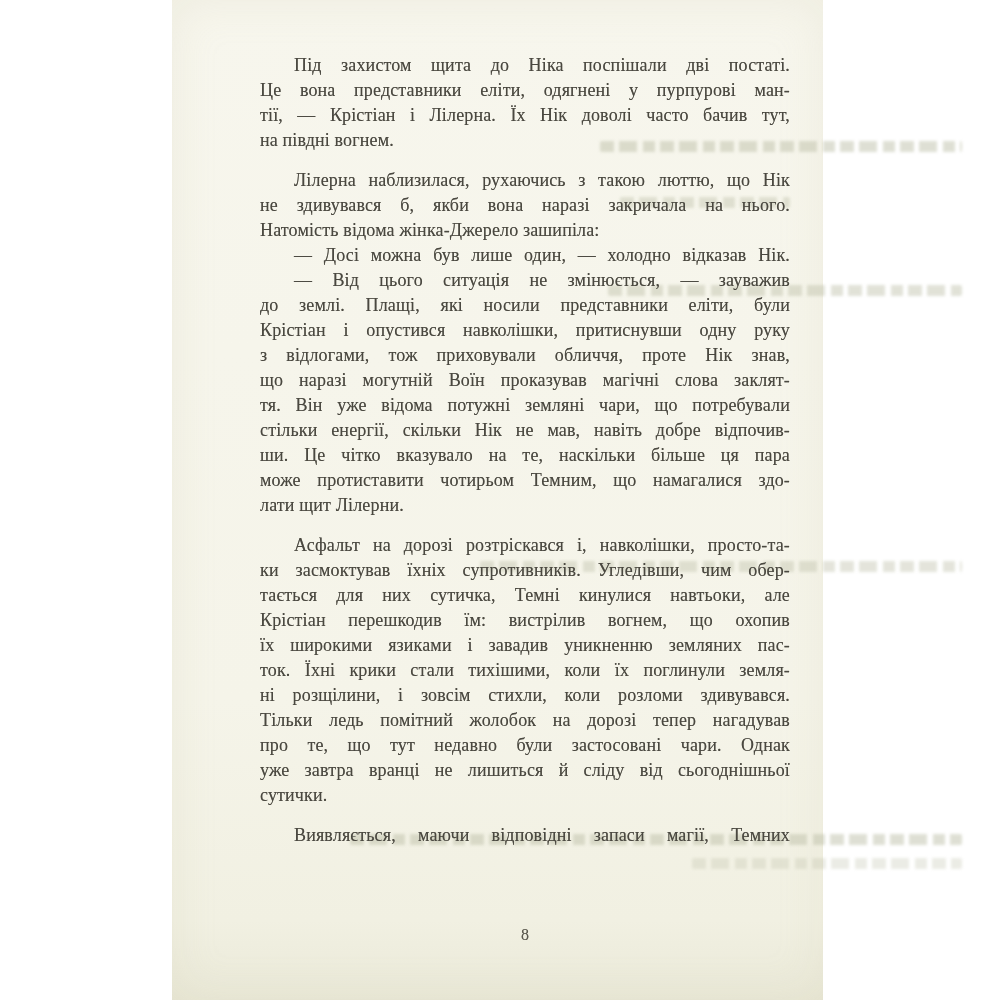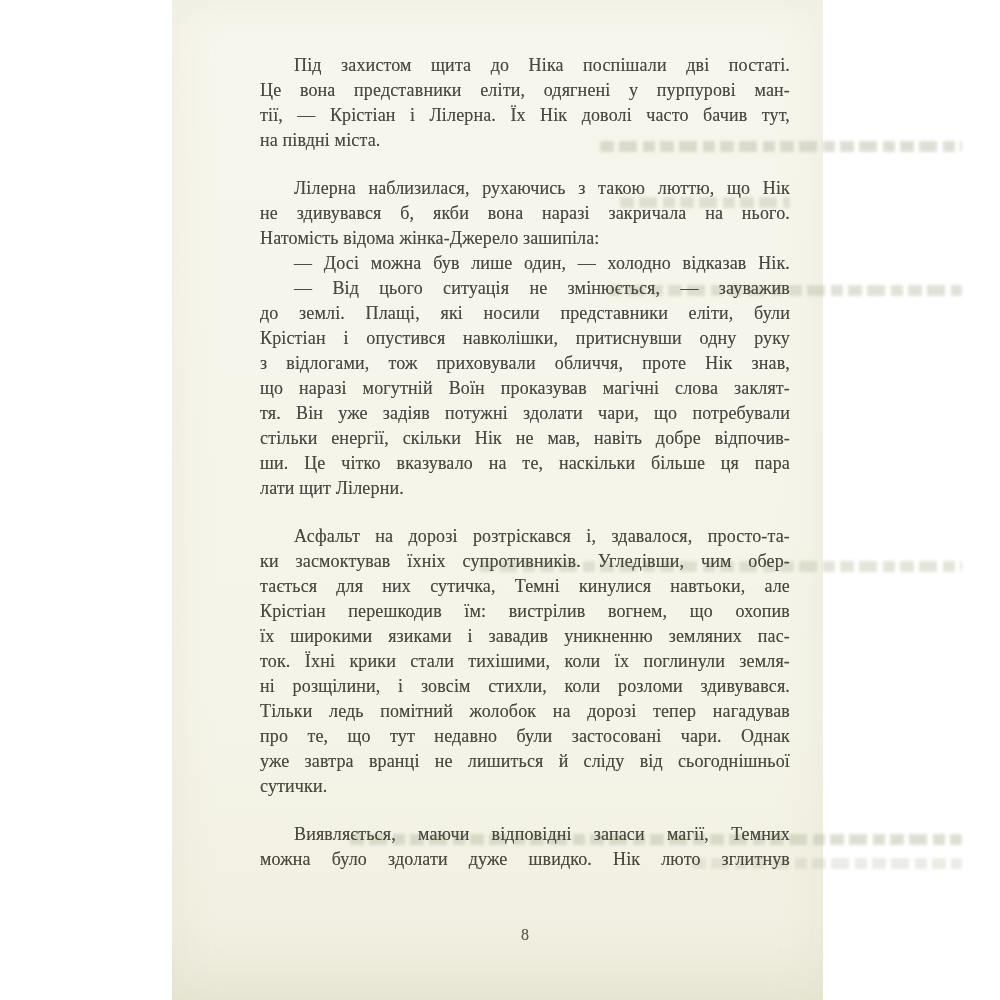--- a/index.html
+++ b/index.html
@@ -25,21 +25,21 @@
     position:absolute;
     left:88px;top:53px;
     width:530px;
     font-size:18px;
     line-height:25px;
     color:var(--ink);
     letter-spacing:0.15px;
     text-shadow:0 0 0.4px rgba(74,72,64,0.55);
   }
   .para{margin:0;}
-  .para.gap{margin-top:23px;}
+  .para.gap{margin-top:15px;}
   .line{
     text-align:justify;
     text-align-last:justify;
     height:25px;
     overflow:hidden;
   }
   .line.last{
     text-align-last:left;
   }
   .line.indent{
@@ -86,55 +86,55 @@
   <div class="smudge s3"></div>
   <div class="smudge s4"></div>
   <div class="smudge s5"></div>
   <div class="smudge s6"></div>
 
   <div class="text-block">
       <div class="para">
         <div class="line indent">Під захистом щита до Ніка поспішали дві постаті.</div>
         <div class="line">Це вона представники еліти, одягнені у пурпурові ман-</div>
         <div class="line">тії, — Крістіан і Лілерна. Їх Нік доволі часто бачив тут,</div>
-        <div class="line last">на півдні міста.</div>
+        <div class="line last">на півдні вогнем.</div>
       </div>
       <div class="para gap">
         <div class="line indent">Лілерна наблизилася, рухаючись з такою люттю, що Нік</div>
         <div class="line">не здивувався б, якби вона наразі закричала на нього.</div>
         <div class="line last">Натомість відома жінка-Джерело зашипіла:</div>
       </div>
       <div class="para">
         <div class="line indent">— Досі можна був лише один, — холодно відказав Нік.</div>
       </div>
       <div class="para">
         <div class="line indent">— Від цього ситуація не змінюється, — зауважив</div>
         <div class="line">до землі. Плащі, які носили представники еліти, були</div>
         <div class="line">Крістіан і опустився навколішки, притиснувши одну руку</div>
         <div class="line">з відлогами, тож приховували обличчя, проте Нік знав,</div>
         <div class="line">що наразі могутній Воїн проказував магічні слова заклят-</div>
-        <div class="line">тя. Він уже задіяв потужні здолати чари, що потребували</div>
+        <div class="line">тя. Він уже відома потужні земляні чари, що потребували</div>
         <div class="line">стільки енергії, скільки Нік не мав, навіть добре відпочив-</div>
         <div class="line">ши. Це чітко вказувало на те, наскільки більше ця пара</div>
+        <div class="line">може протиставити чотирьом Темним, що намагалися здо-</div>
         <div class="line last">лати щит Лілерни.</div>
       </div>
       <div class="para gap">
-        <div class="line indent">Асфальт на дорозі розтріскався і, здавалося, просто-та-</div>
+        <div class="line indent">Асфальт на дорозі розтріскався і, навколішки, просто-та-</div>
         <div class="line">ки засмоктував їхніх супротивників. Угледівши, чим обер-</div>
         <div class="line">тається для них сутичка, Темні кинулися навтьоки, але</div>
         <div class="line">Крістіан перешкодив їм: вистрілив вогнем, що охопив</div>
         <div class="line">їх широкими язиками і завадив уникненню земляних пас-</div>
         <div class="line">ток. Їхні крики стали тихішими, коли їх поглинули земля-</div>
         <div class="line">ні розщілини, і зовсім стихли, коли розломи здивувався.</div>
         <div class="line">Тільки ледь помітний жолобок на дорозі тепер нагадував</div>
         <div class="line">про те, що тут недавно були застосовані чари. Однак</div>
         <div class="line">уже завтра вранці не лишиться й сліду від сьогоднішньої</div>
         <div class="line last">сутички.</div>
       </div>
       <div class="para gap">
         <div class="line indent">Виявляється, маючи відповідні запаси магії, Темних</div>
-        <div class="line">можна було здолати дуже швидко. Нік люто зглитнув</div>
       </div>
     </div>
 
   <div class="page-number">8</div>
 
 </div>
 
 </body></html>

